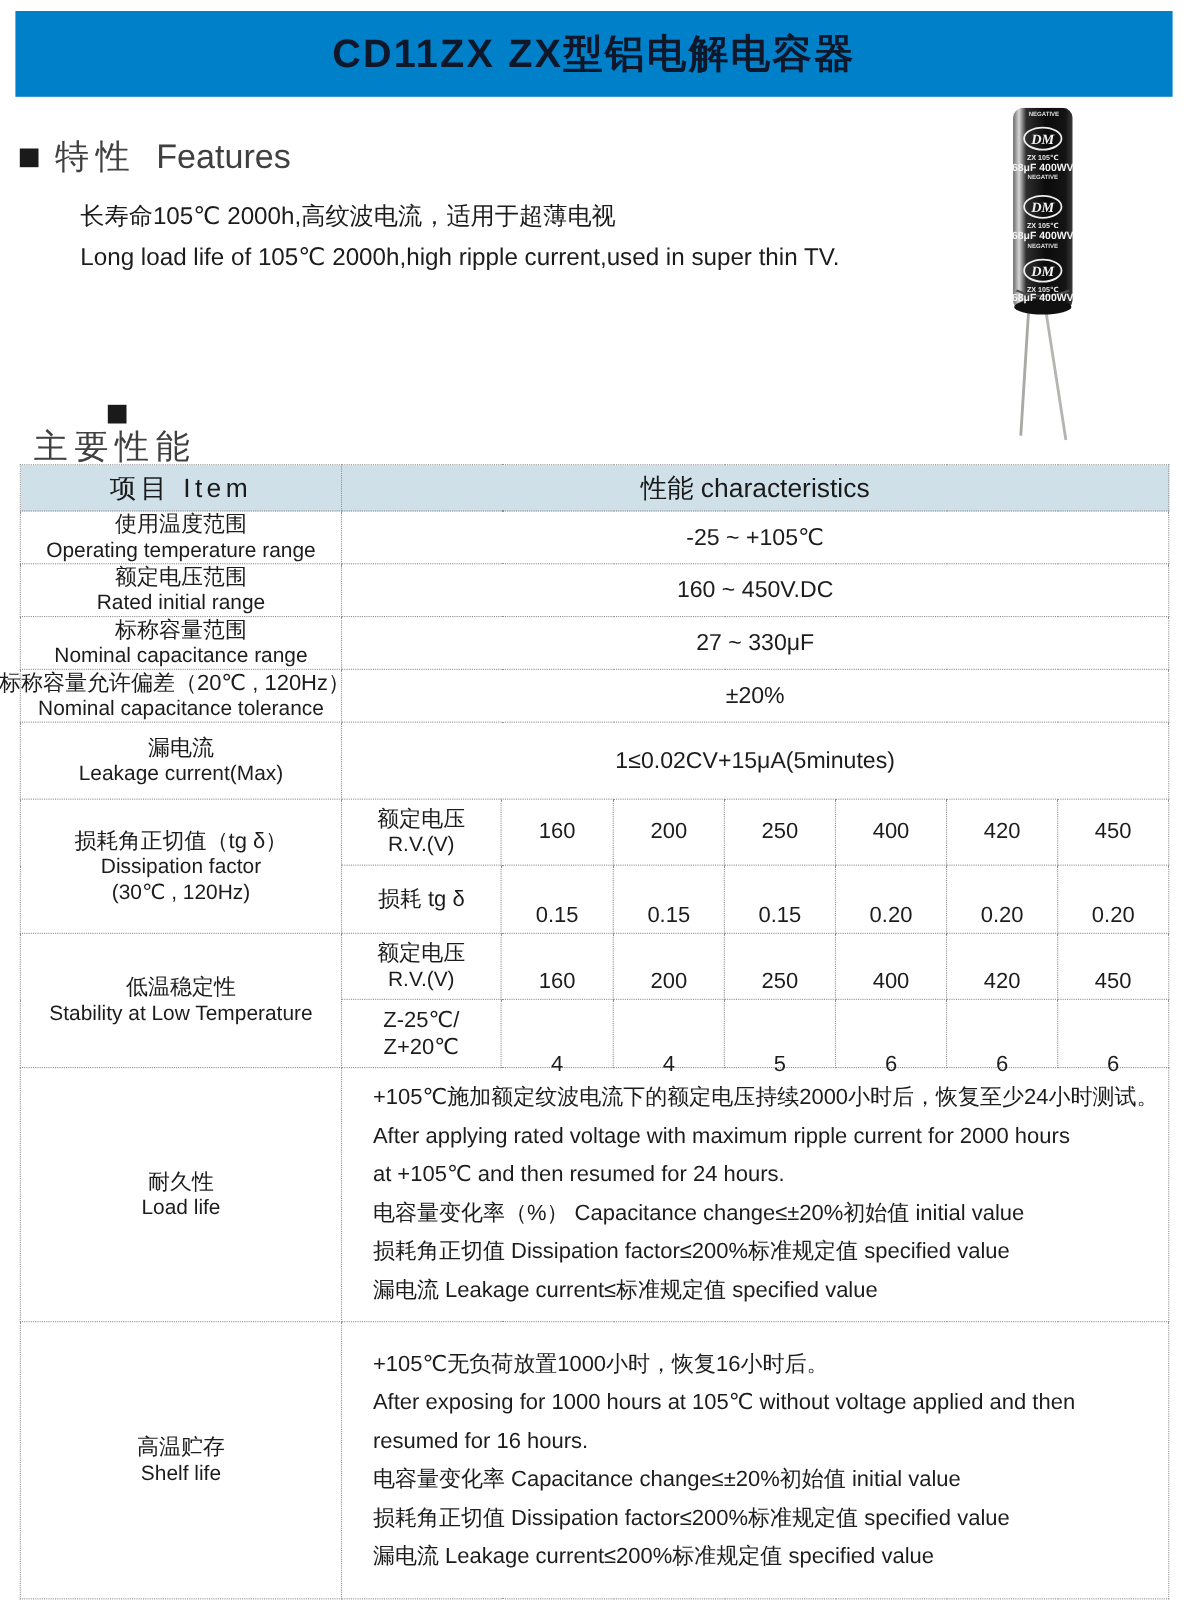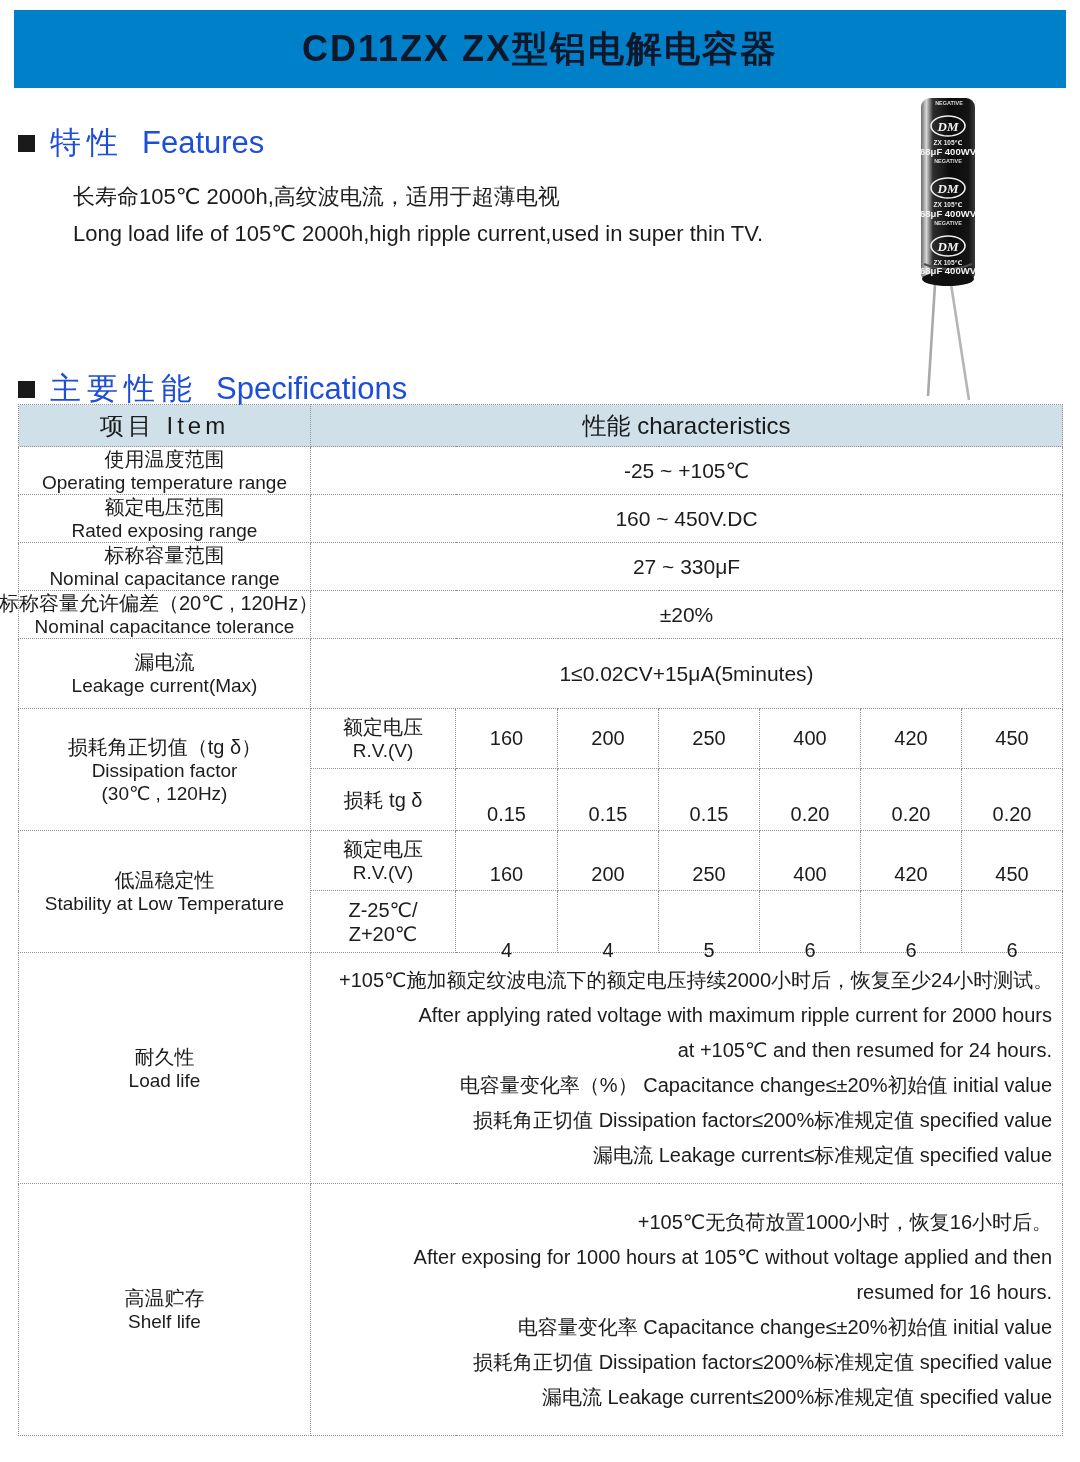--- a/index.html
+++ b/index.html
@@ -15,43 +15,43 @@
   .title-bar {
     position:absolute; left:14px; top:10px; width:1052px; height:78px;
     background:#0080c8; display:flex; align-items:center; justify-content:center;
   }
   .title-bar h1 {
     color:#0f172a; font-size:36px; font-weight:bold; letter-spacing:2px;
   }
 
   
   .sec-heading {
-    display:flex; align-items:center; font-size:31px; color:#1d4ed8;
+    display:flex; align-items:center; font-size:31px; color:#404040;
   }
   .sec-heading .bullet {
     width:17px; height:17px; background:#1a1a1a; display:inline-block;
     margin-right:15px; flex:0 0 auto;
   }
   .sec-heading .zh { letter-spacing:6px; margin-right:18px; }
 
   .features-heading { position:absolute; left:18px; top:122px; }
   .feature-lines { position:absolute; left:57px; top:178px; font-size:22px; line-height:37px;margin-left:16px; }
 
   
   .cap-photo { position:absolute; left:880px; top:98px; width:120px; height:312px; }
   .capDM { font:italic bold 13px "Liberation Serif","DejaVu Serif",serif; fill:#f2f2f2; }
   .capS  { font:bold 6.5px "Liberation Sans","DejaVu Sans",sans-serif; fill:#e8e8e8; }
   .capR  { font:bold 9.5px "Liberation Sans","DejaVu Sans",sans-serif; fill:#f4f4f4; }
   .capN  { font:bold 5.5px "Liberation Sans","DejaVu Sans",sans-serif; fill:#dcdcdc; }
 
-  .specs-heading { position:absolute; left:18px; top:368px; }
+  .specs-heading { position:absolute; left:18px; top:368px;flex-direction:column; }
 
   
   table.spec-table {
-    position:absolute; left:18px; top:404px; width:1044px;
+    position:absolute; left:18px; top:422px; width:1044px;
     border-collapse:collapse; table-layout:fixed;
   }
   .spec-table td {
     border:1px dotted #8f8f8f; text-align:center; vertical-align:middle;
     padding:0; overflow:visible;
   }
   .spec-table tr.thead td {
     background:#cfe0e9; height:42px; font-size:24px; color:#1a1a1a;
   }
   .spec-table tr.thead .hd-zh { letter-spacing:4px; }
@@ -59,21 +59,21 @@
   .en-line { font-size:19px; line-height:23px; white-space:nowrap; }
   .val { font-size:21px; }
   .num { font-size:20px; }
   .r47 { height:47px; } .r48 { height:48px; } .r70 { height:70px; }
   .r60 { height:60px; } .r62 { height:62px; }
   .r-load { height:211px; } .r-shelf { height:252px; }
   td.vb { vertical-align:bottom; }
   td.vb .numspan { display:inline-block; padding-bottom:4px; }
   td.vb2 { vertical-align:bottom; }
   td.vb2 .numspan { display:inline-block; transform:translateY(10px); }
-  td.para { text-align:right; vertical-align:middle; padding:10px 10px 10px 28px; }
+  td.para { text-align:left; vertical-align:middle; padding:10px 10px 10px 28px; }
   td.para p { font-size:20px; line-height:35px; white-space:nowrap; }
 </style>
 </head>
 <body>
 
 <div class="page">
 
   <header class="title-bar">
     <h1>CD11ZX  ZX型铝电解电容器</h1>
   </header>
@@ -164,21 +164,21 @@
       <td>
         <div class="zh-line">使用温度范围</div>
         <div class="en-line">Operating temperature range</div>
       </td>
       <td colspan="7" class="val">-25 ~ +105℃</td>
     </tr>
 
     <tr class="r48">
       <td>
         <div class="zh-line">额定电压范围</div>
-        <div class="en-line">Rated exposing range</div>
+        <div class="en-line">Rated initial range</div>
       </td>
       <td colspan="7" class="val">160 ~ 450V.DC</td>
     </tr>
 
     <tr class="r47">
       <td>
         <div class="zh-line">标称容量范围</div>
         <div class="en-line">Nominal capacitance range</div>
       </td>
       <td colspan="7" class="val">27 ~ 330μF</td>

